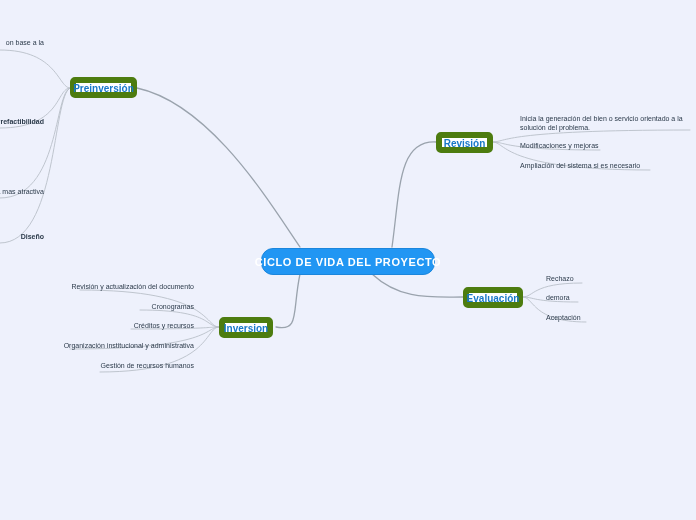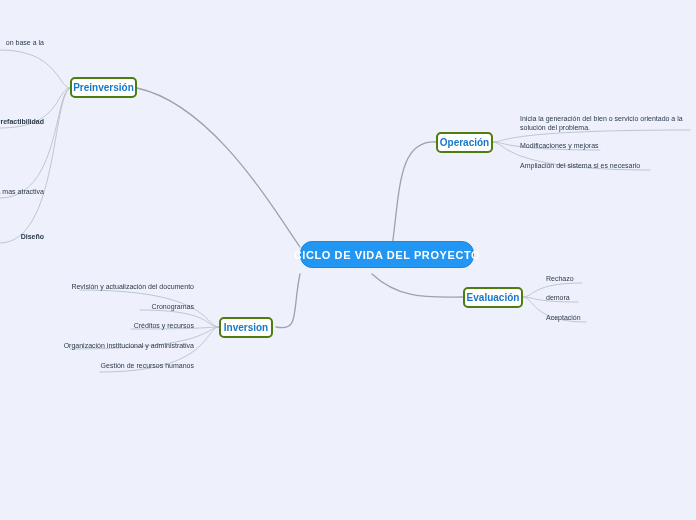--- a/index.html
+++ b/index.html
@@ -26,50 +26,48 @@
     top: 0;
     width: 696px;
     height: 520px;
     pointer-events: none;
   }
 
   
   .root-node {
     position: absolute;
     left: 261px;
-    top: 241px;
+    top: 248px;
     width: 174px;
     height: 27px;
     box-sizing: border-box;
     background: #2196f3;
     border: 1px solid #1b86dc;
     border-radius: 12px;
     color: #ffffff;
     font-size: 11px;
     font-weight: bold;
     letter-spacing: 0.6px;
     display: flex;
     align-items: center;
     justify-content: center;
     white-space: nowrap;
-    margin-left: 39px;
   }
 
   
   .branch-node {
     position: absolute;
     box-sizing: border-box;
     background: #ffffff;
-    border: 2px solid #4d7c0f;
+    border: 6px solid #4d7c0f;
     border-radius: 5px;
     color: #1878c8;
     font-size: 10px;
     font-weight: bold;
     display: flex;
-    align-items: center;
     justify-content: center;
     white-space: nowrap;
     padding: 0 7px;
     height: 21px;
   }
   .branch-preinversion { left: 70px;  top: 77px;  width: 67px; }
   .branch-inversion    { left: 219px; top: 317px; width: 54px; }
   .branch-operacion    { left: 436px; top: 132px; width: 57px; }
   .branch-evaluacion   { left: 463px; top: 287px; width: 60px; }
 
@@ -166,21 +164,21 @@
     <span>Créditos y recursos</span>
   </div>
   <div class="leaf lefty" style="left:52px; top:341px; width:142px;">
     <span>Organización institucional y administrativa</span>
   </div>
   <div class="leaf lefty" style="left:80px; top:361px; width:114px;">
     <span>Gestión de recursos humanos</span>
   </div>
 
   <div class="branch-node branch-operacion">
-    <span>Operación</span>
+    <span>Revisión</span>
   </div>
 
   <div class="leaf right wrap" style="left:520px; top:114px;">
     <span>Inicia la generación del bien o servicio orientado a la solución del problema.</span>
   </div>
   <div class="leaf right" style="left:520px; top:141px;">
     <span>Modificaciones y mejoras</span>
   </div>
   <div class="leaf right" style="left:520px; top:161px;">
     <span>Ampliación del sistema si es necesario</span>

